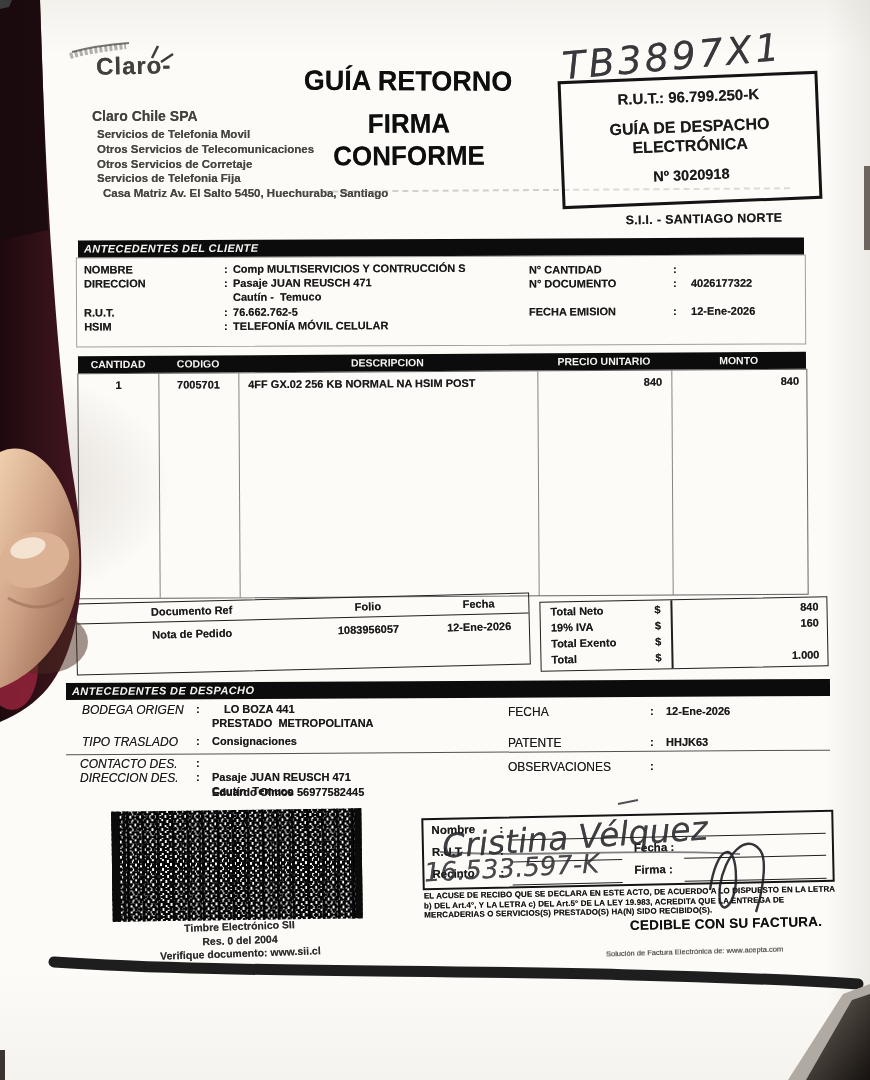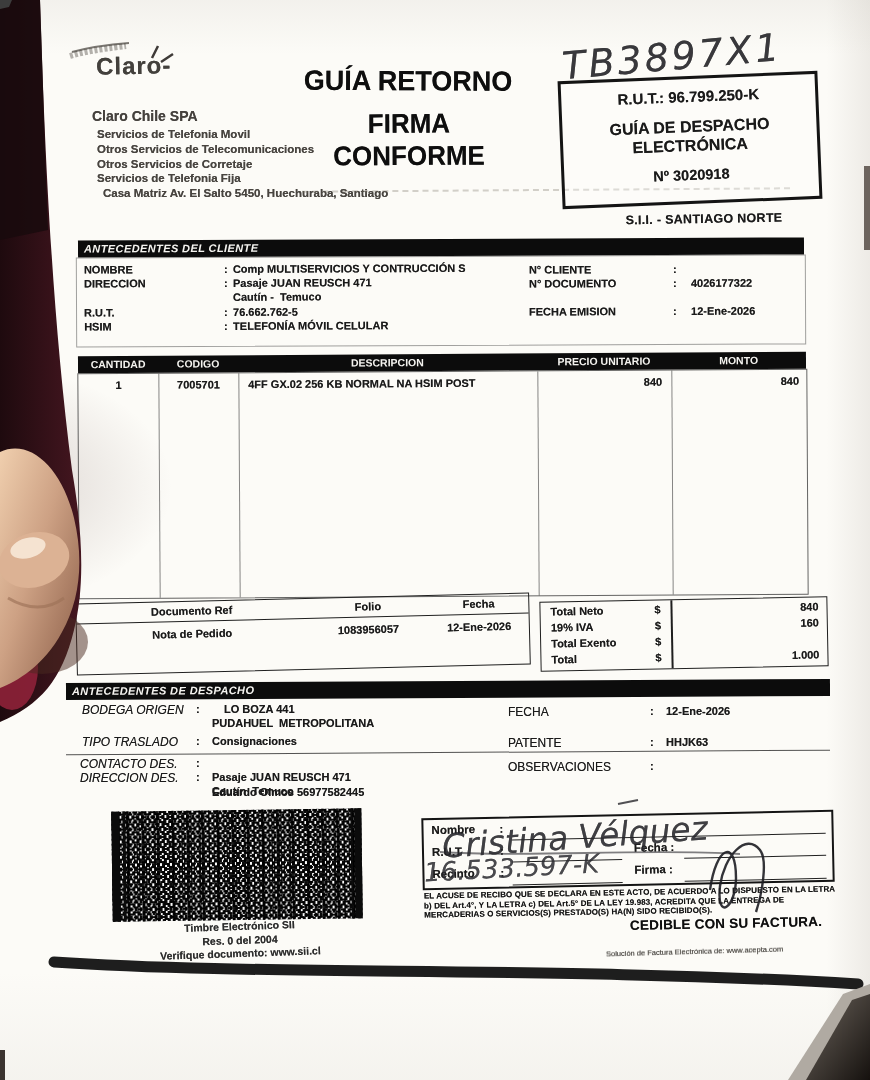--- a/index.html
+++ b/index.html
@@ -130,21 +130,21 @@
       <span class="f ws" style="left:156px;top:33px;">Cautín -  Temuco</span>
 
       <span class="f" style="left:7px;top:48px;">R.U.T.</span>
       <span class="f" style="left:147px;top:48px;">:</span>
       <span class="f ws" style="left:156px;top:48px;">76.662.762-5</span>
 
       <span class="f" style="left:7px;top:62px;">HSIM</span>
       <span class="f" style="left:147px;top:62px;">:</span>
       <span class="f ws" style="left:156px;top:62px;">TELEFONÍA MÓVIL CELULAR</span>
 
-      <span class="f" style="left:452px;top:7px;">N° CLIENTE</span>
+      <span class="f" style="left:452px;top:7px;">N° CANTIDAD</span>
       <span class="f" style="left:596px;top:7px;">:</span>
       <span class="f ws" style="left:614px;top:7px;"></span>
 
       <span class="f" style="left:452px;top:21px;">N° DOCUMENTO</span>
       <span class="f" style="left:596px;top:21px;">:</span>
       <span class="f ws" style="left:614px;top:21px;">4026177322</span>
 
       <span class="f" style="left:452px;top:49px;">FECHA EMISION</span>
       <span class="f" style="left:596px;top:49px;">:</span>
       <span class="f ws" style="left:614px;top:49px;">12-Ene-2026</span>
@@ -206,21 +206,21 @@
         <span class="tc">$</span>
         <span class="tv">1.000</span>
       </div>
     </div>
 
     <div class="abs secbar disp-bar">ANTECEDENTES DE DESPACHO</div>
 
     <span class="dl" style="left:82px;top:703px;">BODEGA ORIGEN</span>
     <span class="dv" style="left:196px;top:703px;">:</span>
     <span class="dv ws" style="left:224px;top:703px;">LO BOZA 441</span>
-    <span class="dv ws" style="left:212px;top:717px;">PUDAHUEL  METROPOLITANA</span>
+    <span class="dv ws" style="left:212px;top:717px;">PRESTADO  METROPOLITANA</span>
 
     <span class="dl" style="left:82px;top:735px;">TIPO TRASLADO</span>
     <span class="dv" style="left:196px;top:735px;">:</span>
     <span class="dv ws" style="left:212px;top:735px;">Consignaciones</span>
 
     <div class="abs disp-sep"></div>
 
     <span class="dl" style="left:80px;top:757px;">CONTACTO DES.</span>
     <span class="dv" style="left:196px;top:757px;">:</span>
     <span class="dv ws" style="left:212px;top:786px;">Eduardo Olmos 56977582445</span>

